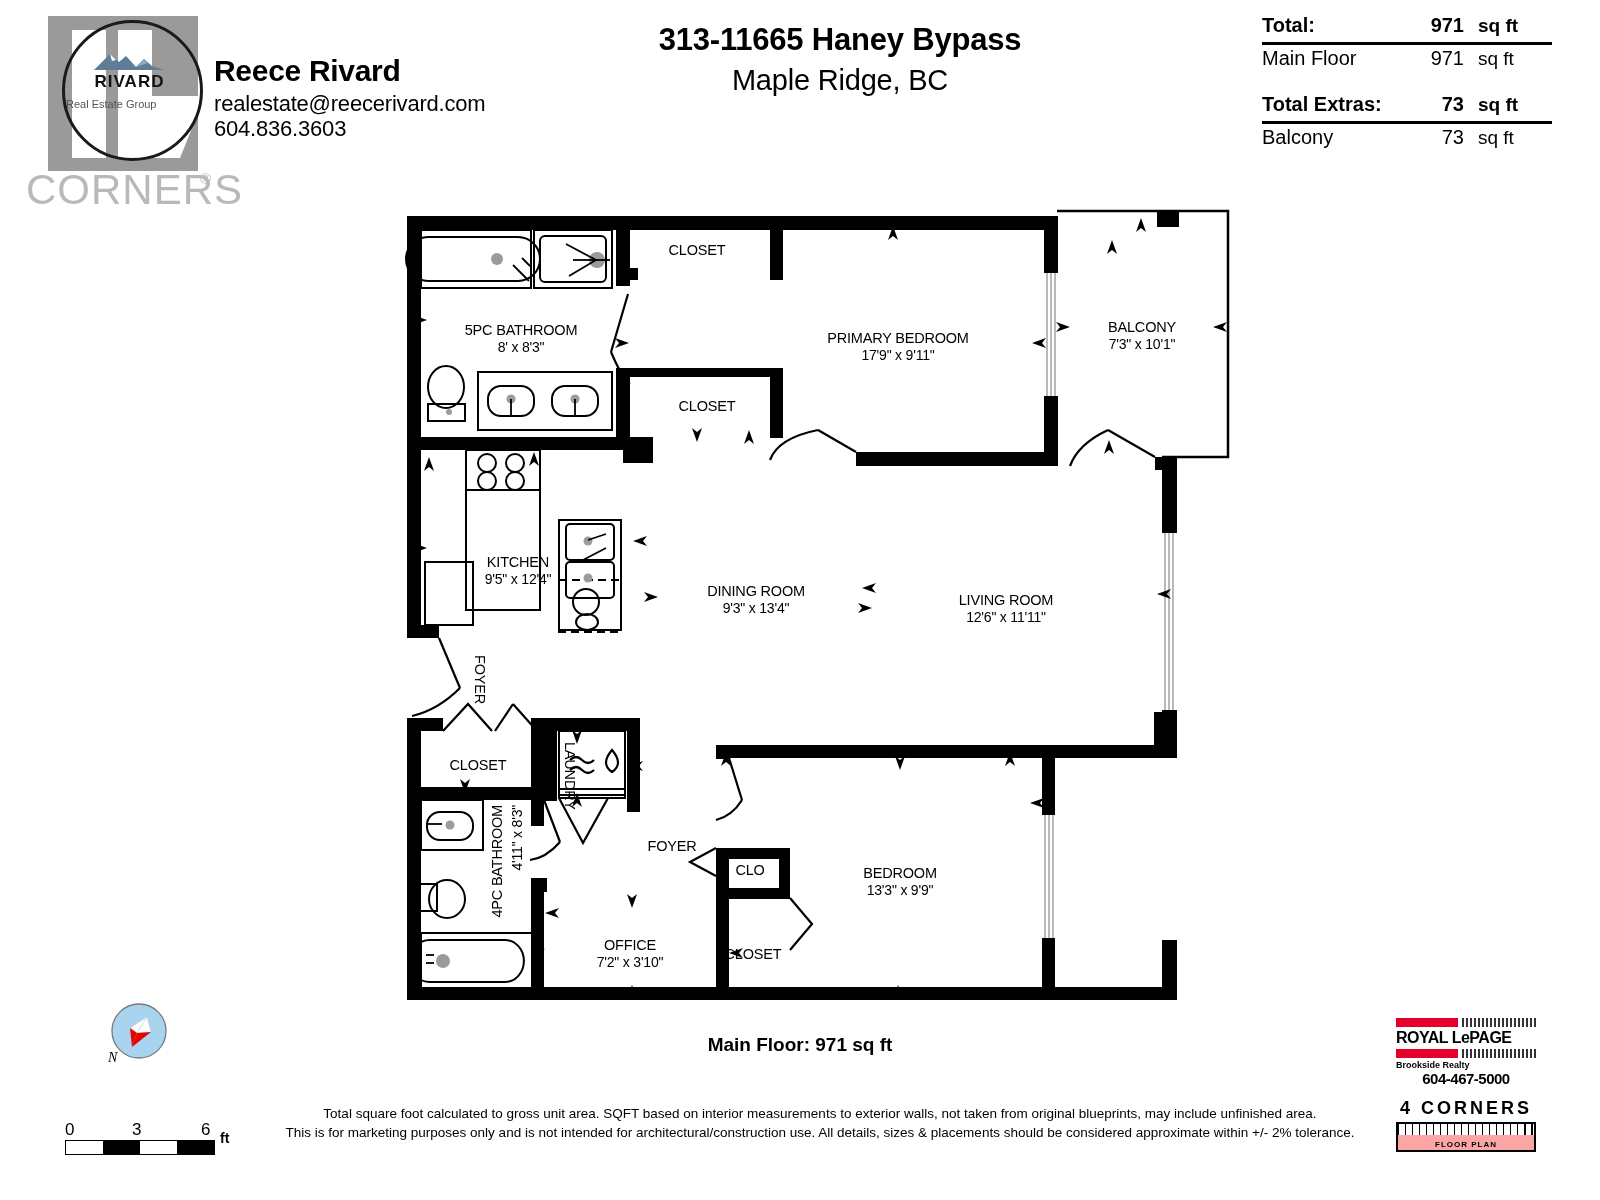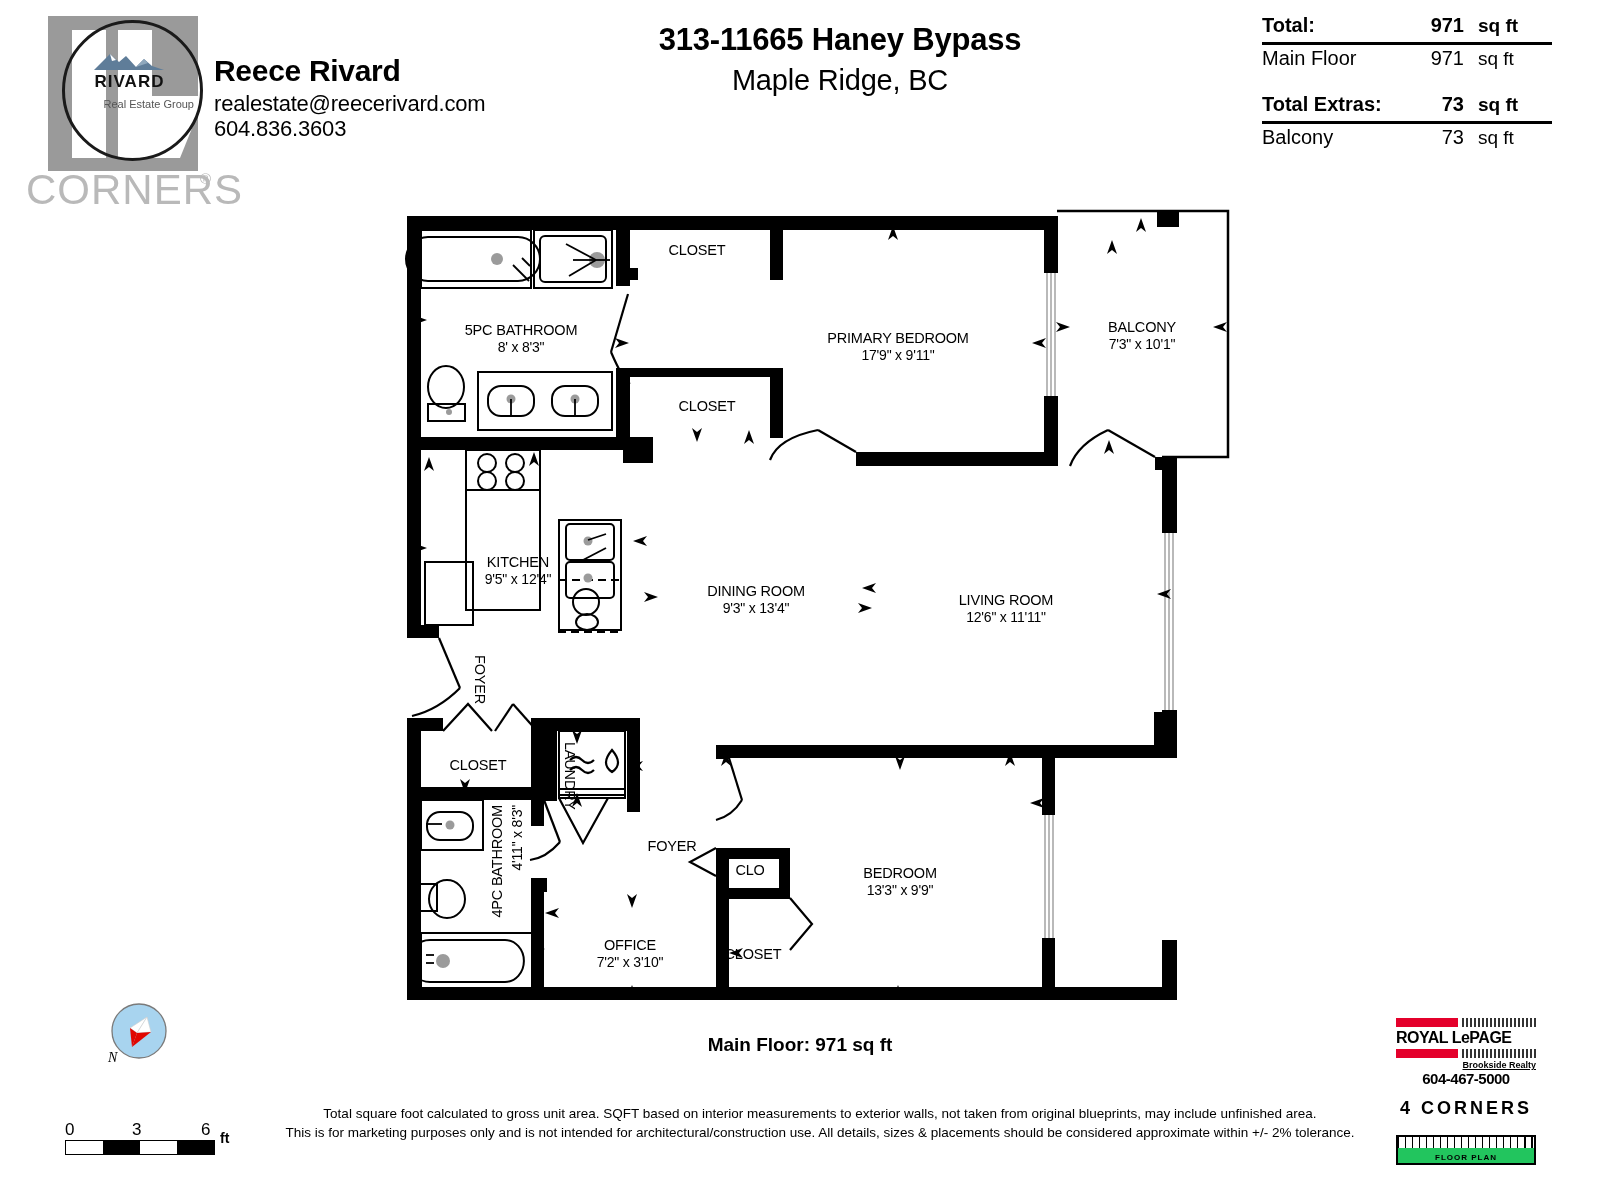--- a/index.html
+++ b/index.html
@@ -14,21 +14,21 @@
   #brand-block{left:14px;top:6px;width:530px;height:200px;}
   #logo-badge{left:34px;top:10px;width:150px;height:155px;background:#9a9a9a;}
   #logo-badge .wb1{position:absolute;left:24px;top:14px;width:34px;height:128px;background:#fff;}
   #logo-badge .wb2{position:absolute;left:70px;top:14px;width:34px;height:128px;background:#fff;}
   #logo-badge .wb3{position:absolute;left:70px;top:80px;width:62px;height:62px;background:#fff;
                    transform:skewX(-22deg);transform-origin:bottom left;}
   #logo-circle{left:48px;top:14px;width:135px;height:135px;border:3px solid #1a1a1a;border-radius:50%;
                background:rgba(255,255,255,0.0);}
   #logo-text-rivard{left:58px;top:66px;width:115px;text-align:center;font-weight:bold;font-size:17px;
                     letter-spacing:1px;color:#111;}
-  #logo-text-sub{left:52px;top:92px;width:128px;text-align:right;font-size:11px;color:#555;}
+  #logo-text-sub{left:52px;top:92px;width:128px;text-align:left;font-size:11px;color:#555;}
   #logo-mtn{left:78px;top:42px;width:74px;height:24px;}
   #realtor-word{left:12px;top:160px;font-size:42px;color:#b9b9b9;letter-spacing:1px;font-weight:500;}
   #realtor-reg{left:186px;top:164px;font-size:15px;color:#b9b9b9;}
 
   #agent-name{left:200px;top:48px;font-size:30px;font-weight:bold;letter-spacing:-0.3px;}
   #agent-email{left:200px;top:85px;font-size:22px;letter-spacing:-0.2px;}
   #agent-phone{left:200px;top:110px;font-size:22px;letter-spacing:-0.2px;}
 
   #title-block{left:560px;top:20px;width:560px;text-align:center;}
   #plan-title{font-size:31px;font-weight:bold;letter-spacing:-0.2px;line-height:40px;}
@@ -65,27 +65,27 @@
   .sb-ticks span{position:absolute;font-size:17px;top:0;}
   #sb-unit{left:220px;top:1130px;font-size:14px;font-weight:bold;}
 
   
   #rlp{left:1396px;top:1018px;width:140px;}
   #rlp .bar-row{display:flex;align-items:center;height:9px;margin-bottom:2px;}
   #rlp .redbar{width:62px;height:9px;background:#e4002b;}
   #rlp .hash{flex:1;height:9px;margin-left:4px;
        background:repeating-linear-gradient(90deg,#333 0 2px,#fff 2px 4px);}
   #rlp .name{font-size:16px;font-weight:bold;letter-spacing:-0.5px;line-height:18px;}
-  #rlp .sub{font-size:9px;font-weight:bold;text-align:right;margin-top:2px;text-decoration:underline;}
+  #rlp .sub{font-size:9px;font-weight:bold;text-align:left;margin-top:2px;}
   #rlp .tel{font-size:15px;font-weight:bold;text-align:center;letter-spacing:-0.5px;}
 
   
   #fourcorners{left:1396px;top:1098px;width:140px;}
   #fc-title{font-size:18px;font-weight:bold;letter-spacing:3px;text-align:center;}
-  #fc-box{margin-top:16px;border:2px solid #000;height:26px;position:relative;background:#22c55e;}
+  #fc-box{margin-top:3px;border:2px solid #000;height:26px;position:relative;background:#fca5a5;}
   #fc-ruler{position:absolute;left:0;right:0;top:0;height:11px;
       background:repeating-linear-gradient(90deg,#000 0 1.5px,#fff 1.5px 7px);}
   #fc-sub{position:absolute;left:0;right:0;bottom:1px;text-align:center;font-size:8px;font-weight:bold;letter-spacing:1px;}
 
   
   .rl{position:absolute;text-align:center;font-size:14.5px;line-height:17px;letter-spacing:-0.2px;
       white-space:nowrap;transform:translateX(-50%);}
   .rl .dim{font-size:14px;}
   .rl-v{position:absolute;font-size:14.5px;white-space:nowrap;letter-spacing:-0.2px;}
 </style>

